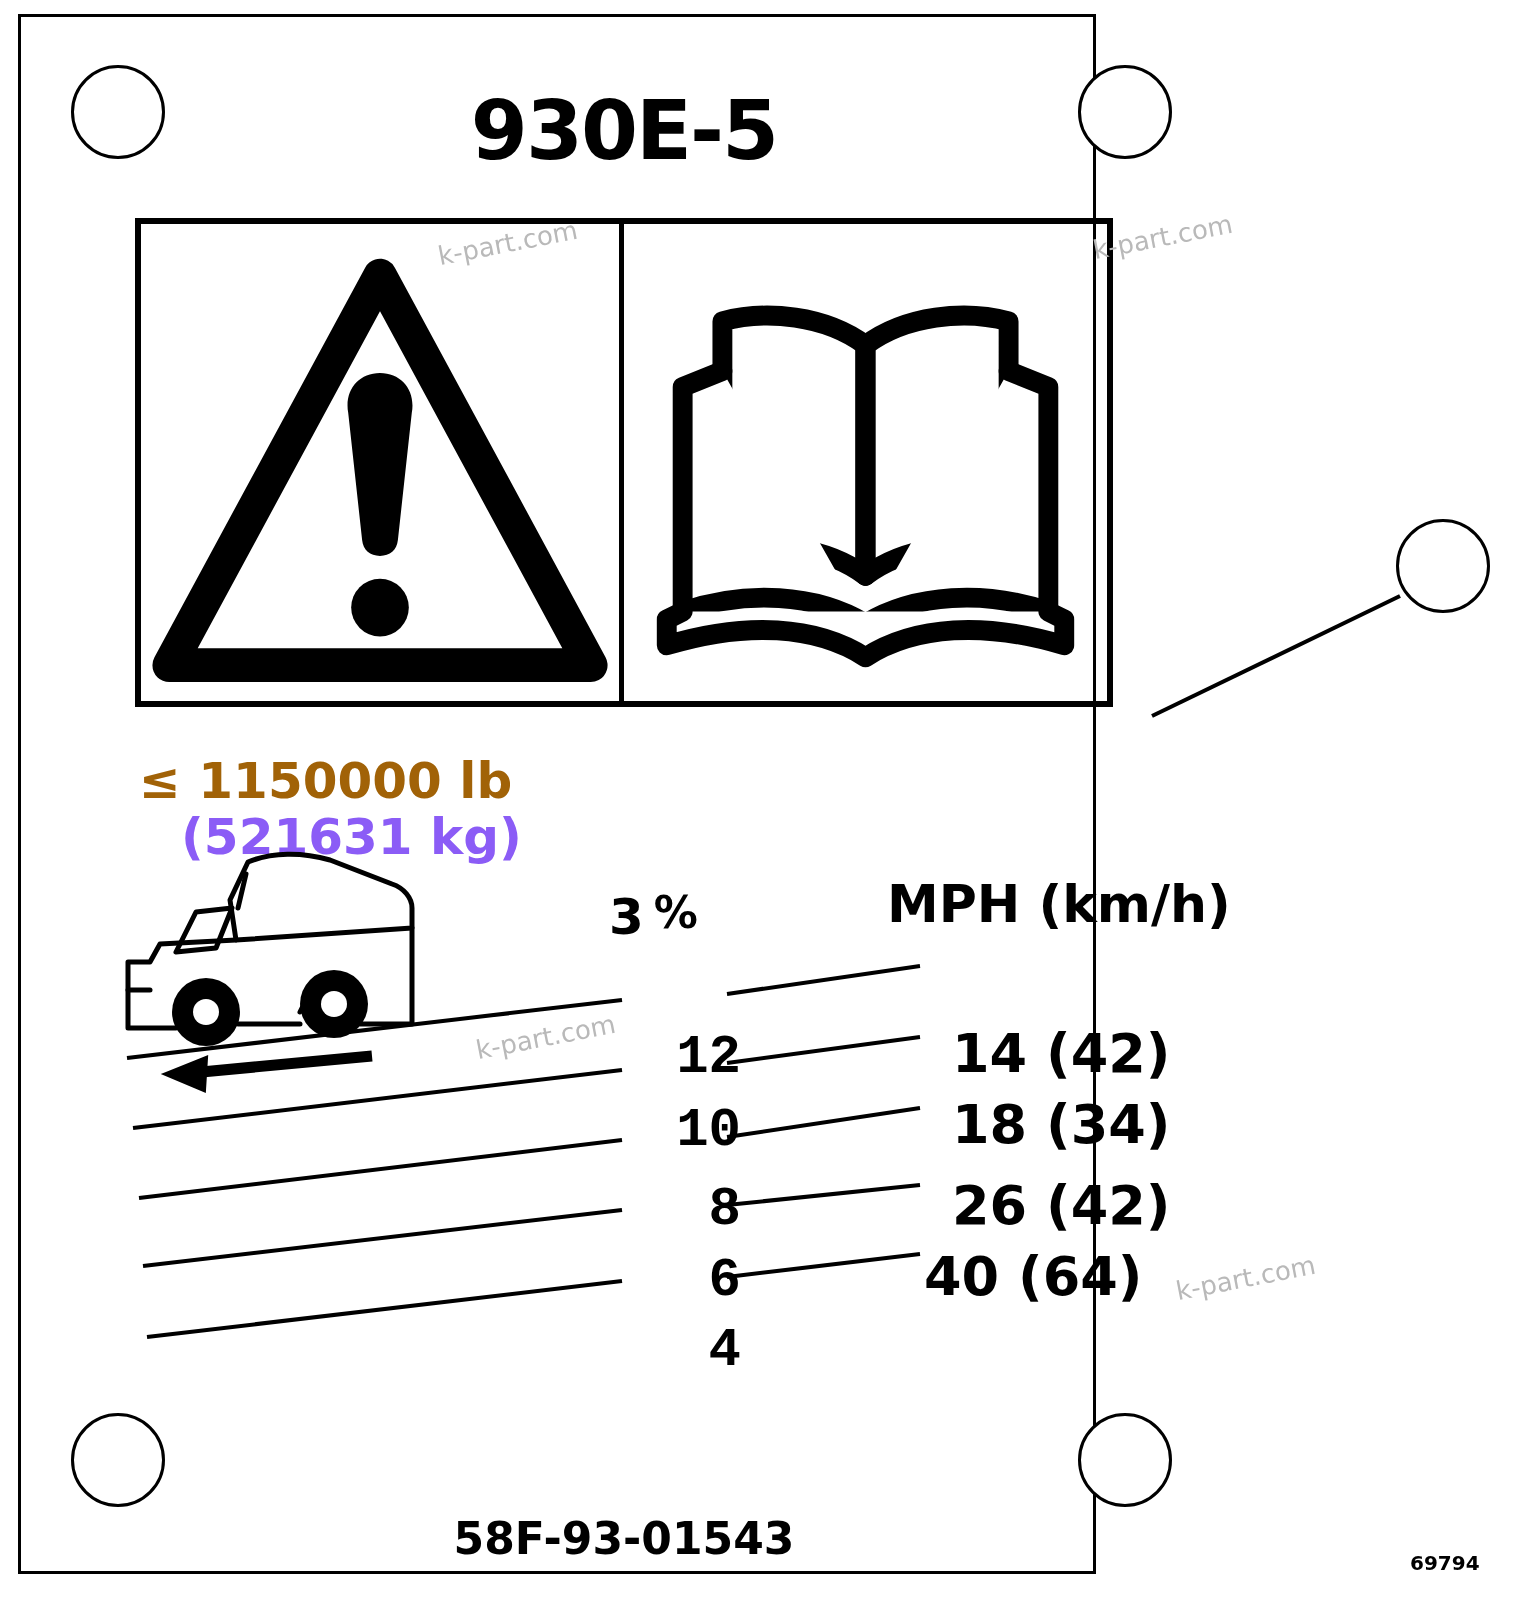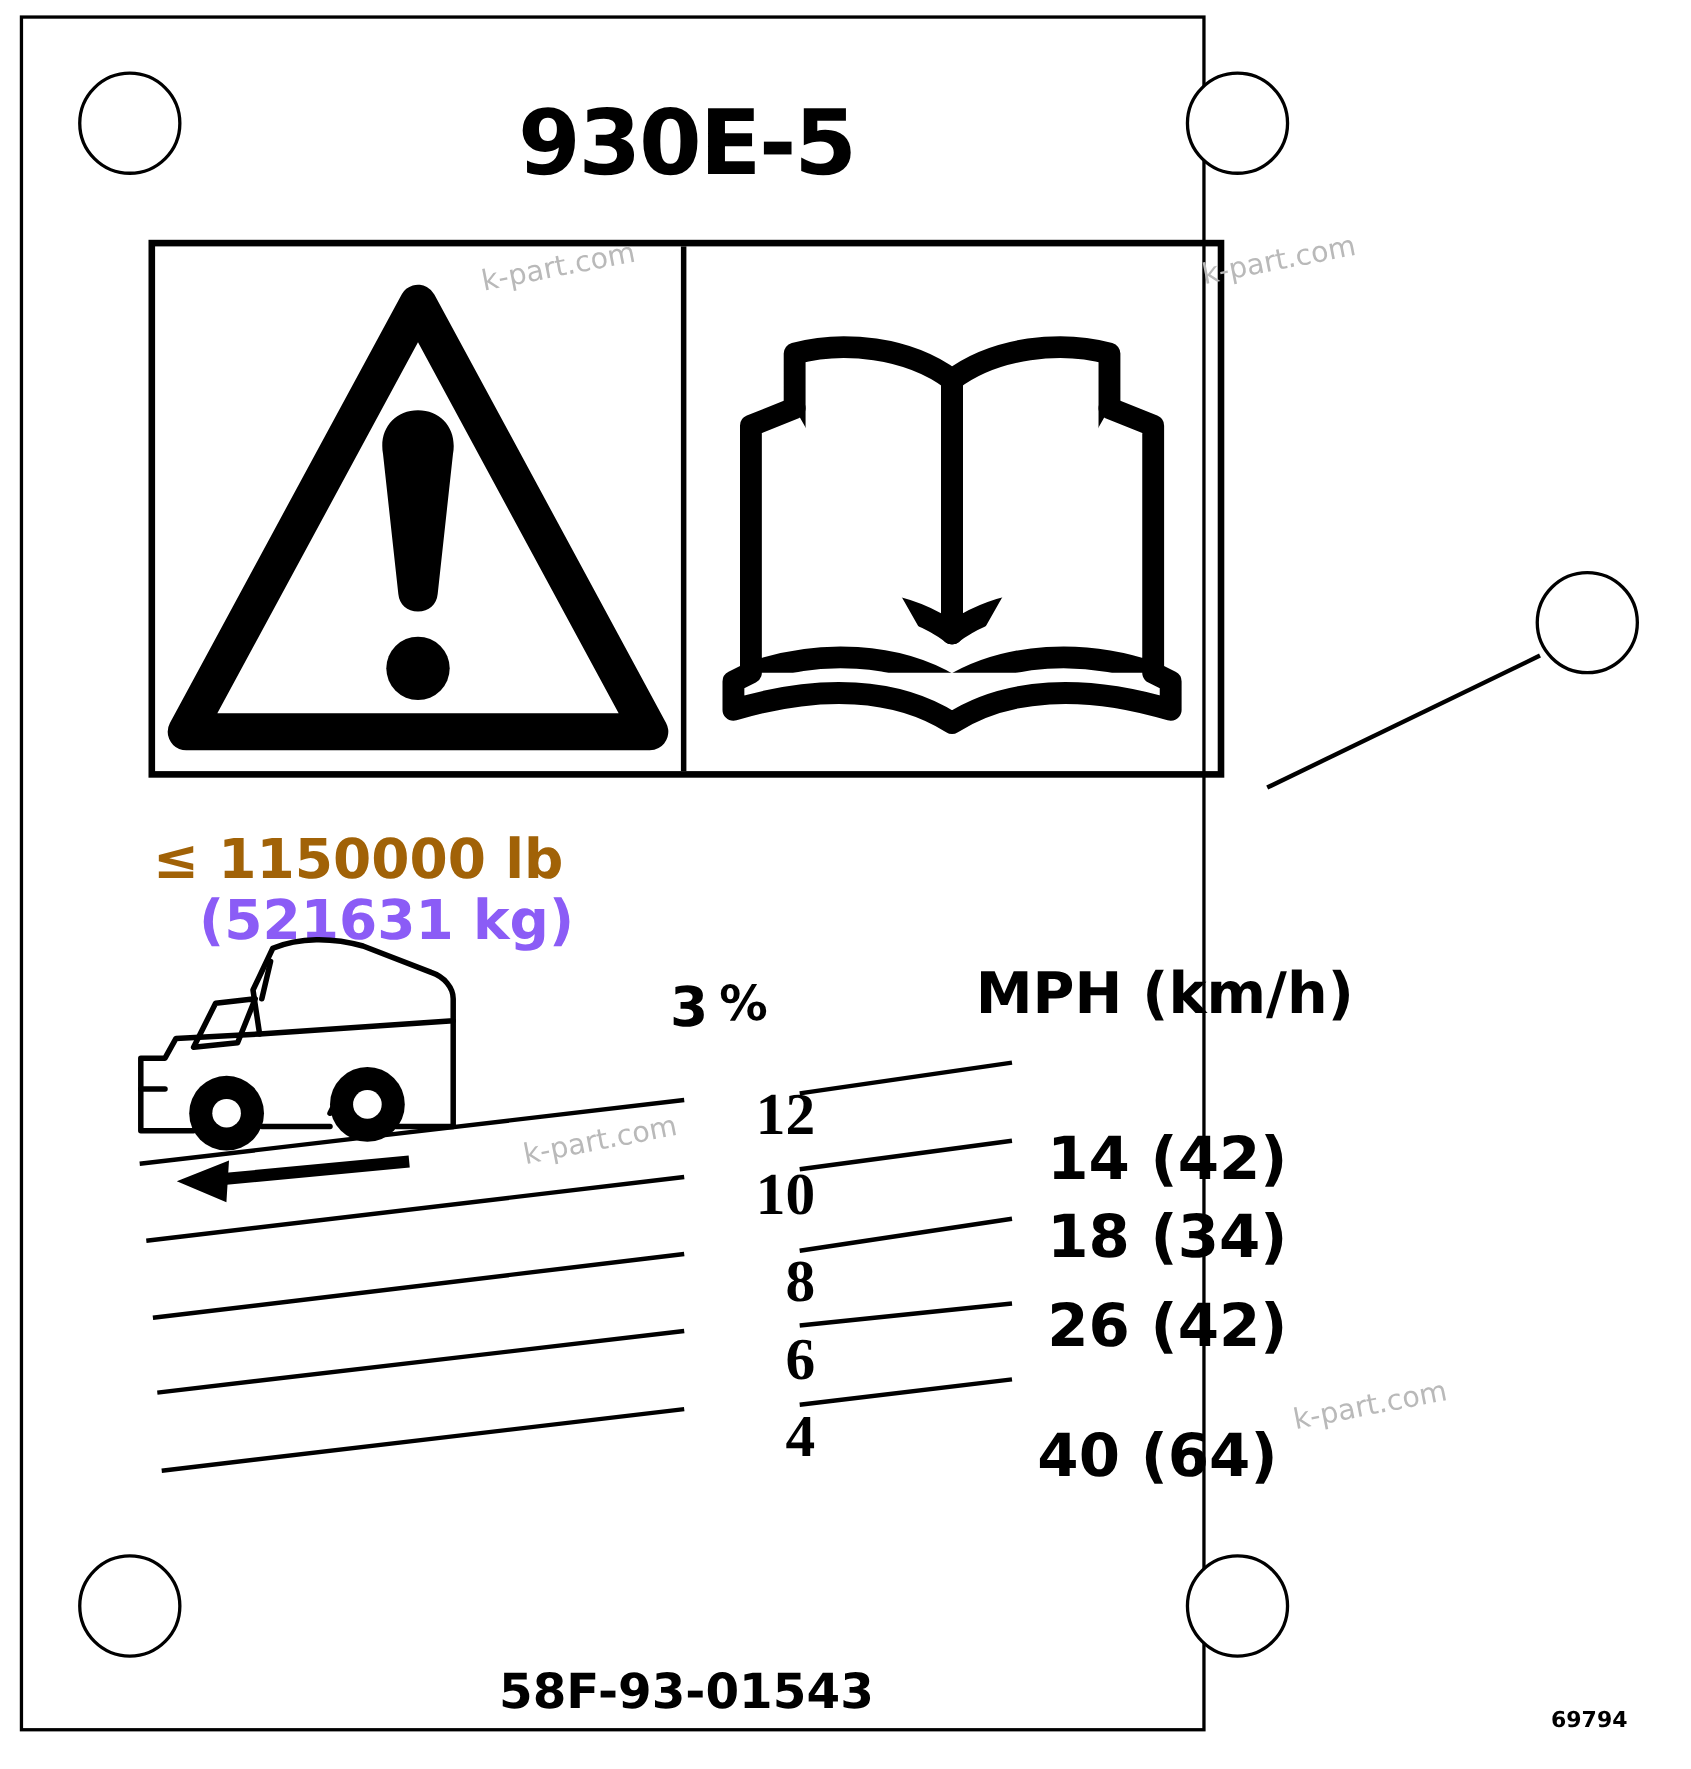--- a/index.html
+++ b/index.html
@@ -118,23 +118,24 @@
     font-size: 52px;
     font-weight: bold;
     color: #000;
     font-family: "DejaVu Sans", sans-serif;
     white-space: nowrap;
   }
   .grade-num {
     font-size: 54px;
     font-weight: bold;
     color: #000;
-    font-family: Liberation Serif, serif;
+    font-family: Liberation Mono, monospace;
     text-align: right;
     width: 90px;
+    margin-top: 45px;
   }
   .speed-val {
     font-size: 54px;
     font-weight: bold;
     color: #000;
     font-family: "DejaVu Sans", sans-serif;
     white-space: nowrap;
   }
 
   
@@ -239,21 +240,21 @@
 
     <div class="abs grade-num" style="left:630px; top:965px;">12</div>
     <div class="abs grade-num" style="left:630px; top:1038px;">10</div>
     <div class="abs grade-num" style="left:630px; top:1117px;">8</div>
     <div class="abs grade-num" style="left:630px; top:1188px;">6</div>
     <div class="abs grade-num" style="left:630px; top:1258px;">4</div>
 
     <div class="abs speed-val" style="left:931px; top:1005px;">14 (42)</div>
     <div class="abs speed-val" style="left:931px; top:1076px;">18 (34)</div>
     <div class="abs speed-val" style="left:931px; top:1157px;">26 (42)</div>
-    <div class="abs speed-val" style="left:922px; top:1228px;margin-top:47px;">40 (64)</div>
+    <div class="abs speed-val" style="left:903px; top:1228px;">40 (64)</div>
 
     <div id="part-number" class="abs">58F-93-01543</div>
   </div>
 
   <svg id="line-layer" class="abs" viewBox="0 0 1537 1608">
     <g stroke="#000" fill="none" stroke-width="4">
 
       <line x1="127" y1="1058" x2="622" y2="1000"></line>
       <line x1="133" y1="1128" x2="622" y2="1070"></line>
       <line x1="139" y1="1198" x2="622" y2="1140"></line>

